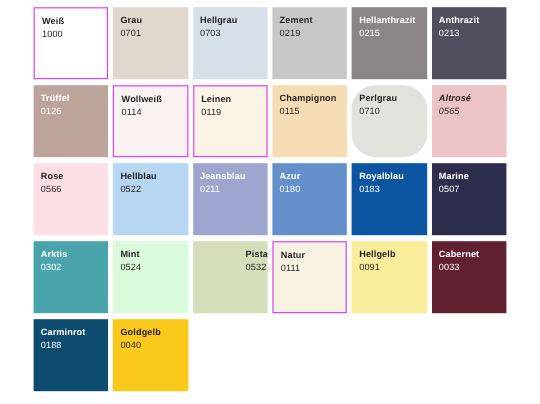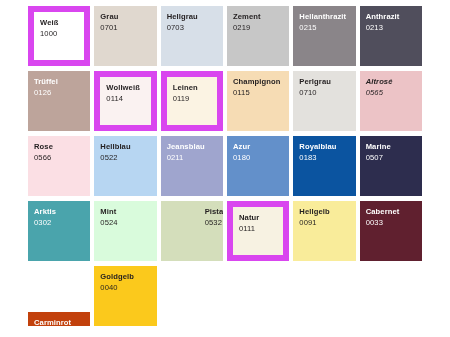--- a/index.html
+++ b/index.html
@@ -32,21 +32,21 @@
     column-gap: 4px;
     row-gap: 5px;
   }
   .swatch {
     position: relative;
     box-sizing: border-box;
     padding: 6px 0 0 6px;
     overflow: hidden;
   }
   .swatch.bordered {
-    border: 6px solid #d946ef;
+    border: 1px solid #d946ef;
   }
   .swatch-name,
   .swatch-code {
     display: block;
     font-family: "Liberation Sans", sans-serif;
     font-size: 7.6px;
     line-height: 10.5px;
     letter-spacing: 0.1px;
     white-space: nowrap;
   }
@@ -107,21 +107,21 @@
         <span class="swatch-code">0114</span>
       </div>
       <div class="swatch light bordered" style="background: rgb(251, 243, 227);">
         <span class="swatch-name">Leinen</span>
         <span class="swatch-code">0119</span>
       </div>
       <div class="swatch light" style="background: rgb(246, 220, 180);">
         <span class="swatch-name">Champignon</span>
         <span class="swatch-code">0115</span>
       </div>
-      <div class="swatch light" style="background: rgb(227, 225, 221);">
+      <div class="swatch light" style="background: rgb(227, 225, 221); border-radius: 20px;">
         <span class="swatch-name">Perlgrau</span>
         <span class="swatch-code">0710</span>
       </div>
       <div class="swatch light" style="background: rgb(236, 195, 198); font-style: italic;">
         <span class="swatch-name">Altrosé</span>
         <span class="swatch-code">0565</span>
       </div>
       <div class="swatch light" style="background: rgb(251, 223, 228);">
         <span class="swatch-name">Rose</span>
         <span class="swatch-code">0566</span>
@@ -163,21 +163,21 @@
         <span class="swatch-code">0111</span>
       </div>
       <div class="swatch light" style="background: rgb(249, 236, 154);">
         <span class="swatch-name">Hellgelb</span>
         <span class="swatch-code">0091</span>
       </div>
       <div class="swatch dark" style="background: rgb(96, 32, 47);">
         <span class="swatch-name">Cabernet</span>
         <span class="swatch-code">0033</span>
       </div>
-      <div class="swatch dark" style="background: #c2410c; margin-top: 46px;">
+      <div class="swatch dark" style="background: #0c4a6e;">
         <span class="swatch-name">Carminrot</span>
         <span class="swatch-code">0188</span>
       </div>
       <div class="swatch light" style="background: rgb(251, 201, 28);">
         <span class="swatch-name">Goldgelb</span>
         <span class="swatch-code">0040</span>
       </div>
       <div class="swatch empty"></div>
       <div class="swatch empty"></div>
       <div class="swatch empty"></div>

